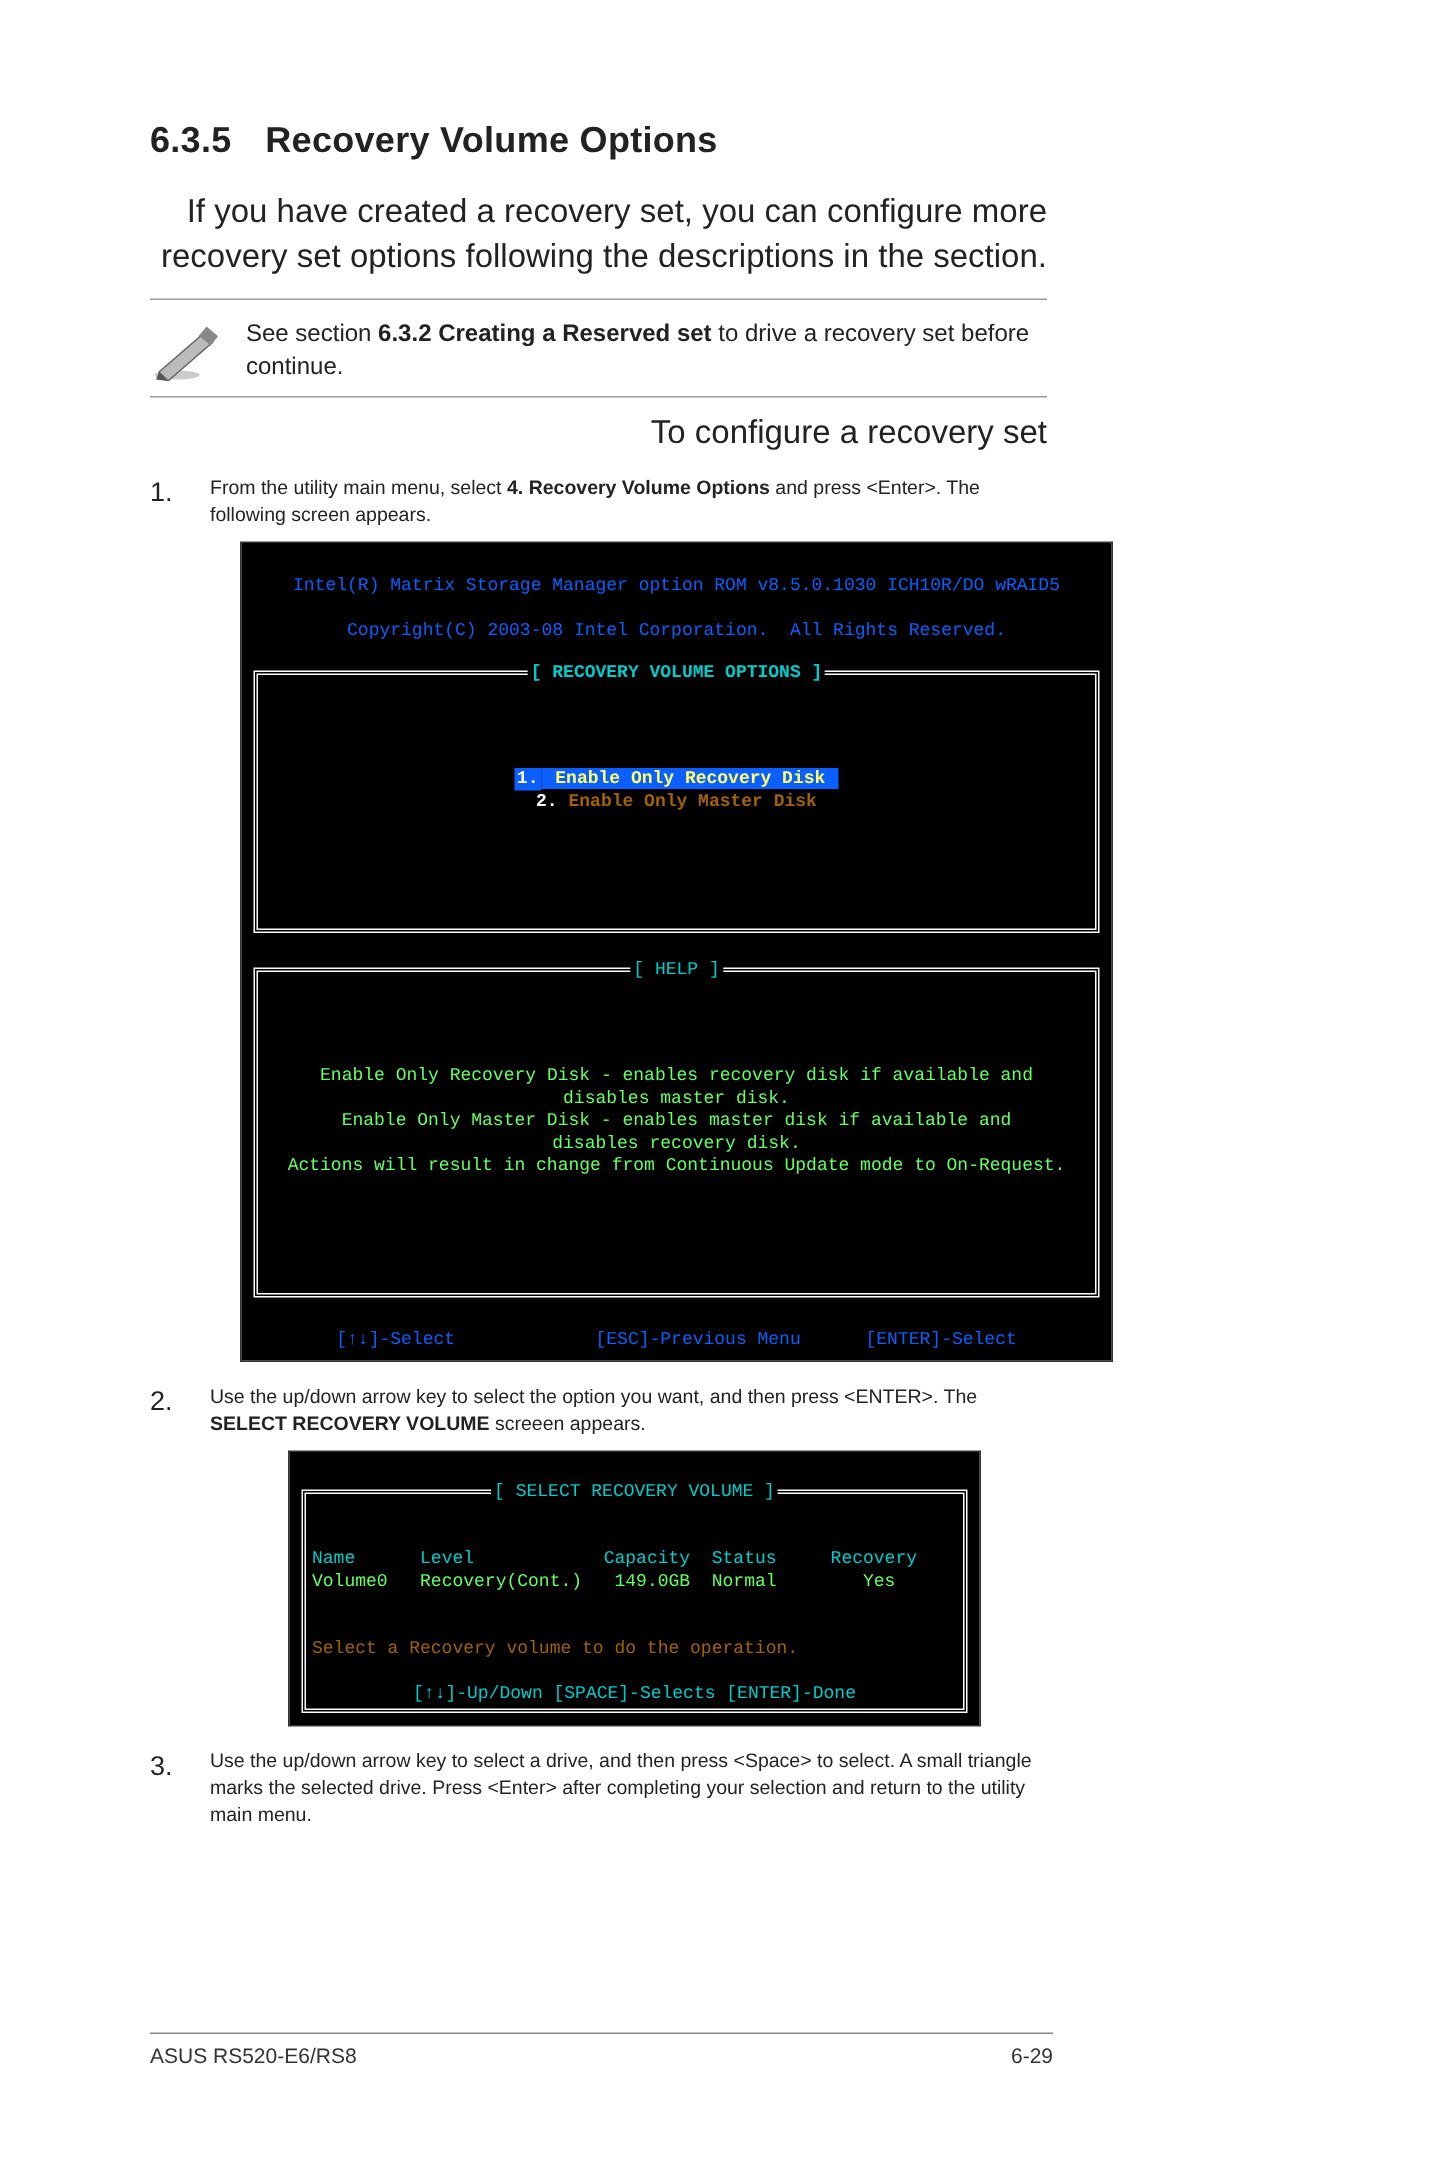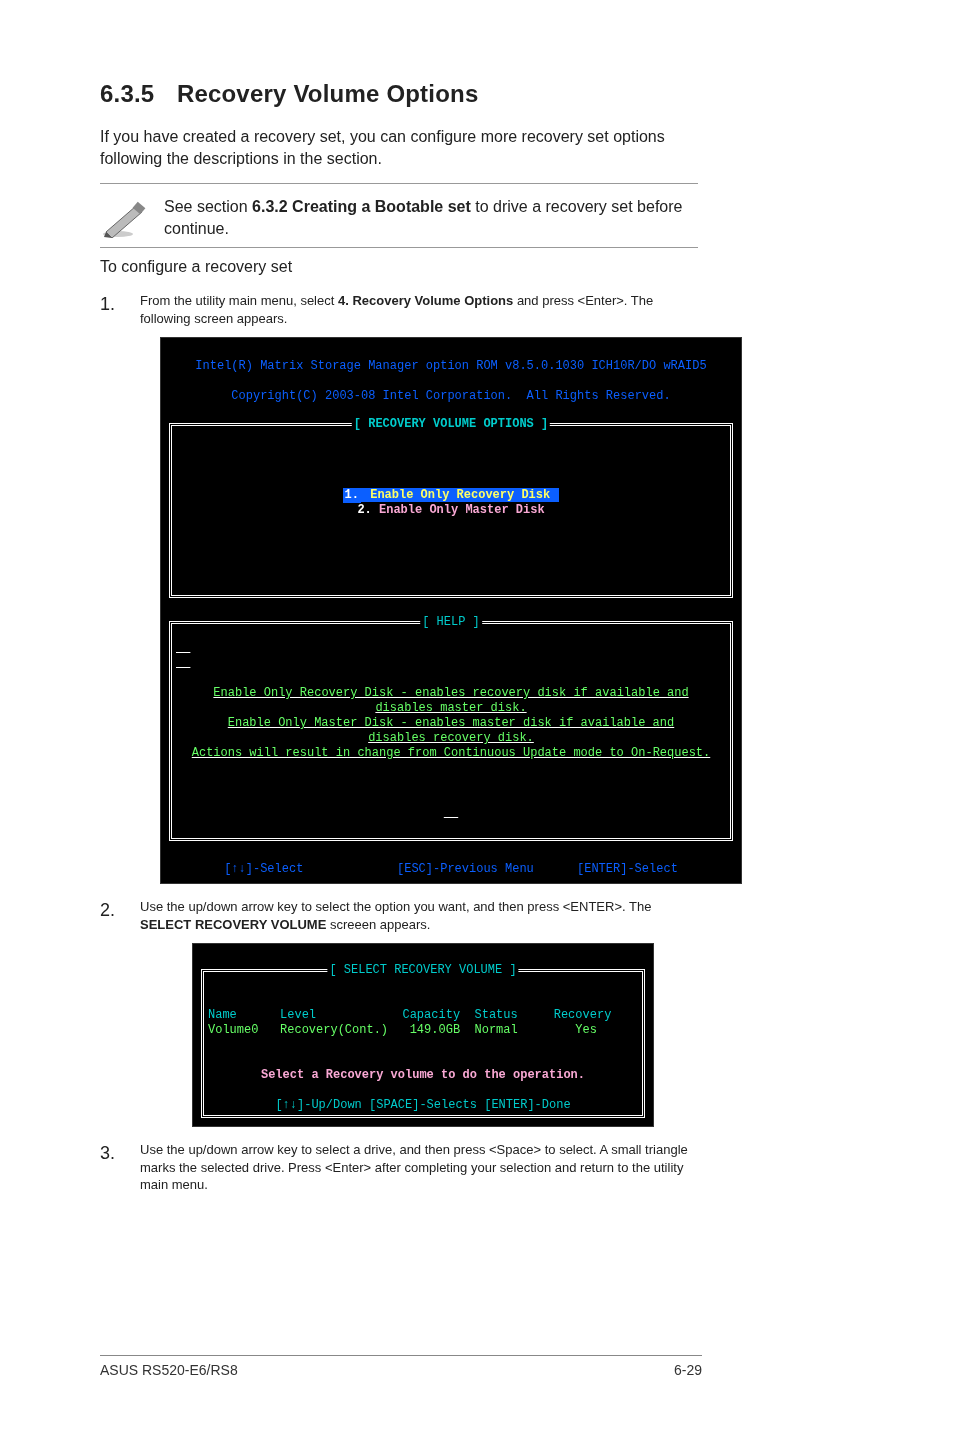--- a/index.html
+++ b/index.html
@@ -20,23 +20,24 @@
     font-size: 24px;
     font-weight: bold;
     margin: 0 0 18px 0;
     letter-spacing: 0.2px;
   }
   .num {
     display: inline-block;
     width: 70px;
   }
   p.body-text {
-    font-size: 16px;
+    font-size: 22px;
     line-height: 1.35;
     margin: 0 0 14px 0;
+    text-align: right;
   }
   .note-row {
     display: flex;
     align-items: flex-start;
     border-top: 1px solid #999;
     border-bottom: 1px solid #999;
     padding: 6px 0 4px 0;
     margin: 8px 0 8px 0;
   }
   .note-icon {
@@ -87,21 +88,21 @@
     color: #fff;
     display: inline-block;
     padding: 0 2px;
   }
   .term .yellow-on-blue {
     background: #0b5fff;
     color: #ffff66;
     display: inline;
     padding: 0 2px;
   }
-  .term .yel { color: #f9a8d4; }
+  .term .yel { color: #a16207; }
   .term .green { color: #66ff66; }
   .term .white { color: #fff; }
   .term-frame {
     border: 1px solid #333;
     margin: 8px 0 14px 20px;
   }
   .term1 { width: 580px; margin-left: 60px; }
   .term2 { width: 460px; margin-left: 92px; }
 
   .footer-line {
@@ -152,21 +153,21 @@
   <div class="note-row">
     <div class="note-icon">
       <svg width="50" height="44" viewBox="0 0 50 44">
         <ellipse cx="18" cy="40" rx="15" ry="3" fill="#ccc"></ellipse>
         <polygon points="6,38 36,12 42,18 12,44" fill="#bbb" stroke="#666" stroke-width="1"></polygon>
         <polygon points="6,38 12,44 4,43" fill="#555"></polygon>
         <rect x="34" y="10" width="10" height="8" transform="rotate(40 39 14)" fill="#888"></rect>
       </svg>
     </div>
     <div class="note-text">
-      <span>See section </span><span class="bold">6.3.2 Creating a Bootable set</span><span> to drive a recovery set before continue.</span>
+      <span>See section </span><span class="bold">6.3.2 Creating a Reserved set</span><span> to drive a recovery set before continue.</span>
     </div>
   </div>
 
   <p class="body-text" style="margin-top:4px;">To configure a recovery set</p>
 
   <div class="step-row">
     <div class="step-num">1.</div>
     <div class="step-body">
       <span>From the utility main menu, select </span><span class="bold">4. Recovery Volume Options</span><span> and press &lt;Enter&gt;. The following screen appears.</span>
     </div>
@@ -179,21 +180,21 @@
 <div class="dbox" style="min-height:80px;font-weight:bold;">
   <span class="dbox-title">[ RECOVERY VOLUME OPTIONS ]</span>
   <div style="text-align:center;">
 <span class="blue-bg">1.</span><span class="yellow-on-blue"> Enable Only Recovery Disk </span>
 <span class="white">2.</span><span class="yel"> Enable Only Master Disk</span>
 
 
 
   </div>
 </div>
-<div class="dbox" style="min-height:100px;text-decoration:underline;">
+<div class="dbox" style="min-height:100px;">
   <span class="dbox-title">[ HELP ]</span>
   <div style="text-align:center;" class="green">
 <span>Enable Only Recovery Disk - enables recovery disk if available and</span>
 <span>disables master disk.</span>
 <span>Enable Only Master Disk - enables master disk if available and</span>
 <span>disables recovery disk.</span>
 <span>Actions will result in change from Continuous Update mode to On-Request.</span>
 
 
 
@@ -210,21 +211,21 @@
   </div>
 
   <div class="term-frame term2">
     <div class="term">
 <div class="dbox" style="padding-top:6px; min-height:80px;">
   <span class="dbox-title">[ SELECT RECOVERY VOLUME ]</span>
 <span class="cyan">Name</span>      <span class="cyan">Level</span>            <span class="cyan">Capacity</span>  <span class="cyan">Status</span>     <span class="cyan">Recovery</span>
 <span class="green">Volume0</span>   <span class="green">Recovery(Cont.)</span>   <span class="green">149.0GB</span>  <span class="green">Normal</span>        <span class="green">Yes</span>
 
 
-<div class="yel" style="text-align:center;font-weight:bold;">Select a Recovery volume to do the operation.</div>
+<div class="yel" style="text-align:left;">Select a Recovery volume to do the operation.</div>
 <div class="cyan" style="text-align:center;">[↑↓]-Up/Down [SPACE]-Selects [ENTER]-Done</div></div></div>
   </div>
 
   <div class="step-row">
     <div class="step-num">3.</div>
     <div class="step-body">Use the up/down arrow key to select a drive, and then press &lt;Space&gt; to select. A small triangle marks the selected drive. Press &lt;Enter&gt; after completing your selection and return to the utility main menu.</div>
   </div>
 
   <div class="footer-line">
     <span>ASUS RS520-E6/RS8</span>

